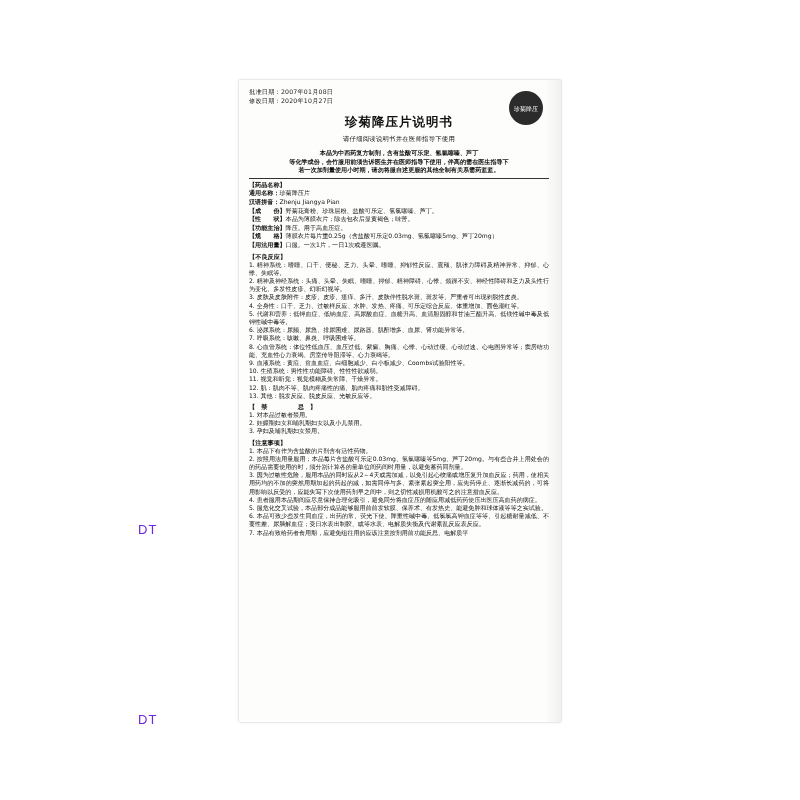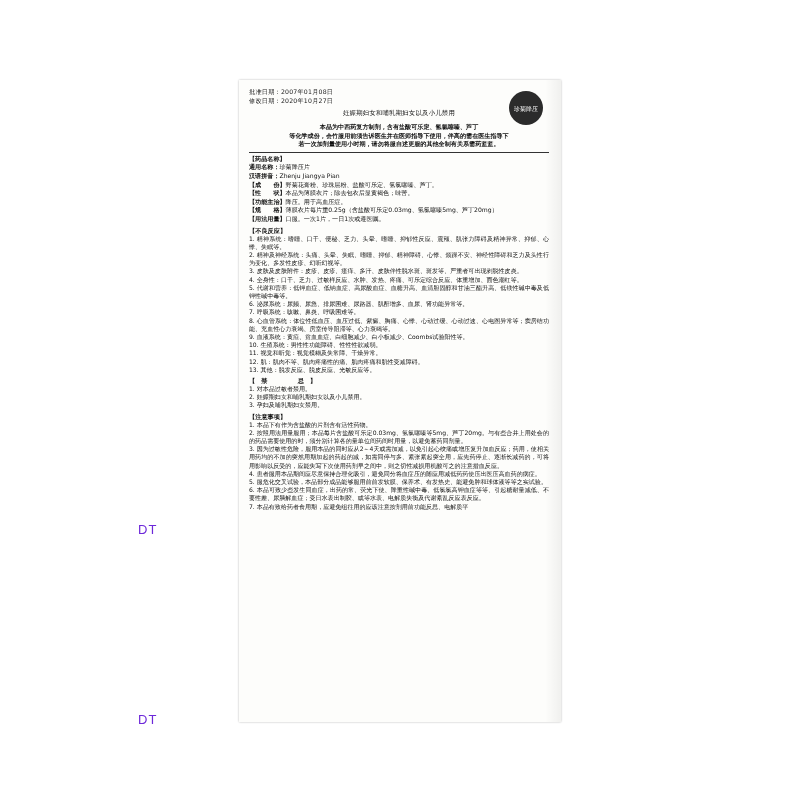--- a/index.html
+++ b/index.html
@@ -150,21 +150,22 @@
   <div id="leaflet">
     <div class="inner">
 
       <div class="approval">
         <div>批准日期：2007年01月08日</div>
         <div>修改日期：2020年10月27日</div>
       </div>
 
       <div class="logo">珍菊降压</div>
 
-      <div class="subtitle">妊娠期妇女和哺乳期妇女以及小儿禁用</div>
+      <div class="title">珍菊降压片说明书</div>
+      <div class="subtitle">请仔细阅读说明书并在医师指导下使用</div>
 
       <div class="warnbox">
         <div>本品为中西药复方制剂，含有盐酸可乐定、氢氯噻嗪、芦丁</div>
         <div>等化学成份，会竹服用前须告诉医生并在医师指导下使用，伴高的需在医生指导下</div>
         <div>若一次加剂量使用小时期，请勿将服自述更服的其他全制有关系需药监监。</div>
       </div>
 
       <div class="rows sec">
         <div class="row">
           <span class="lbl">【药品名称】</span><span></span>

